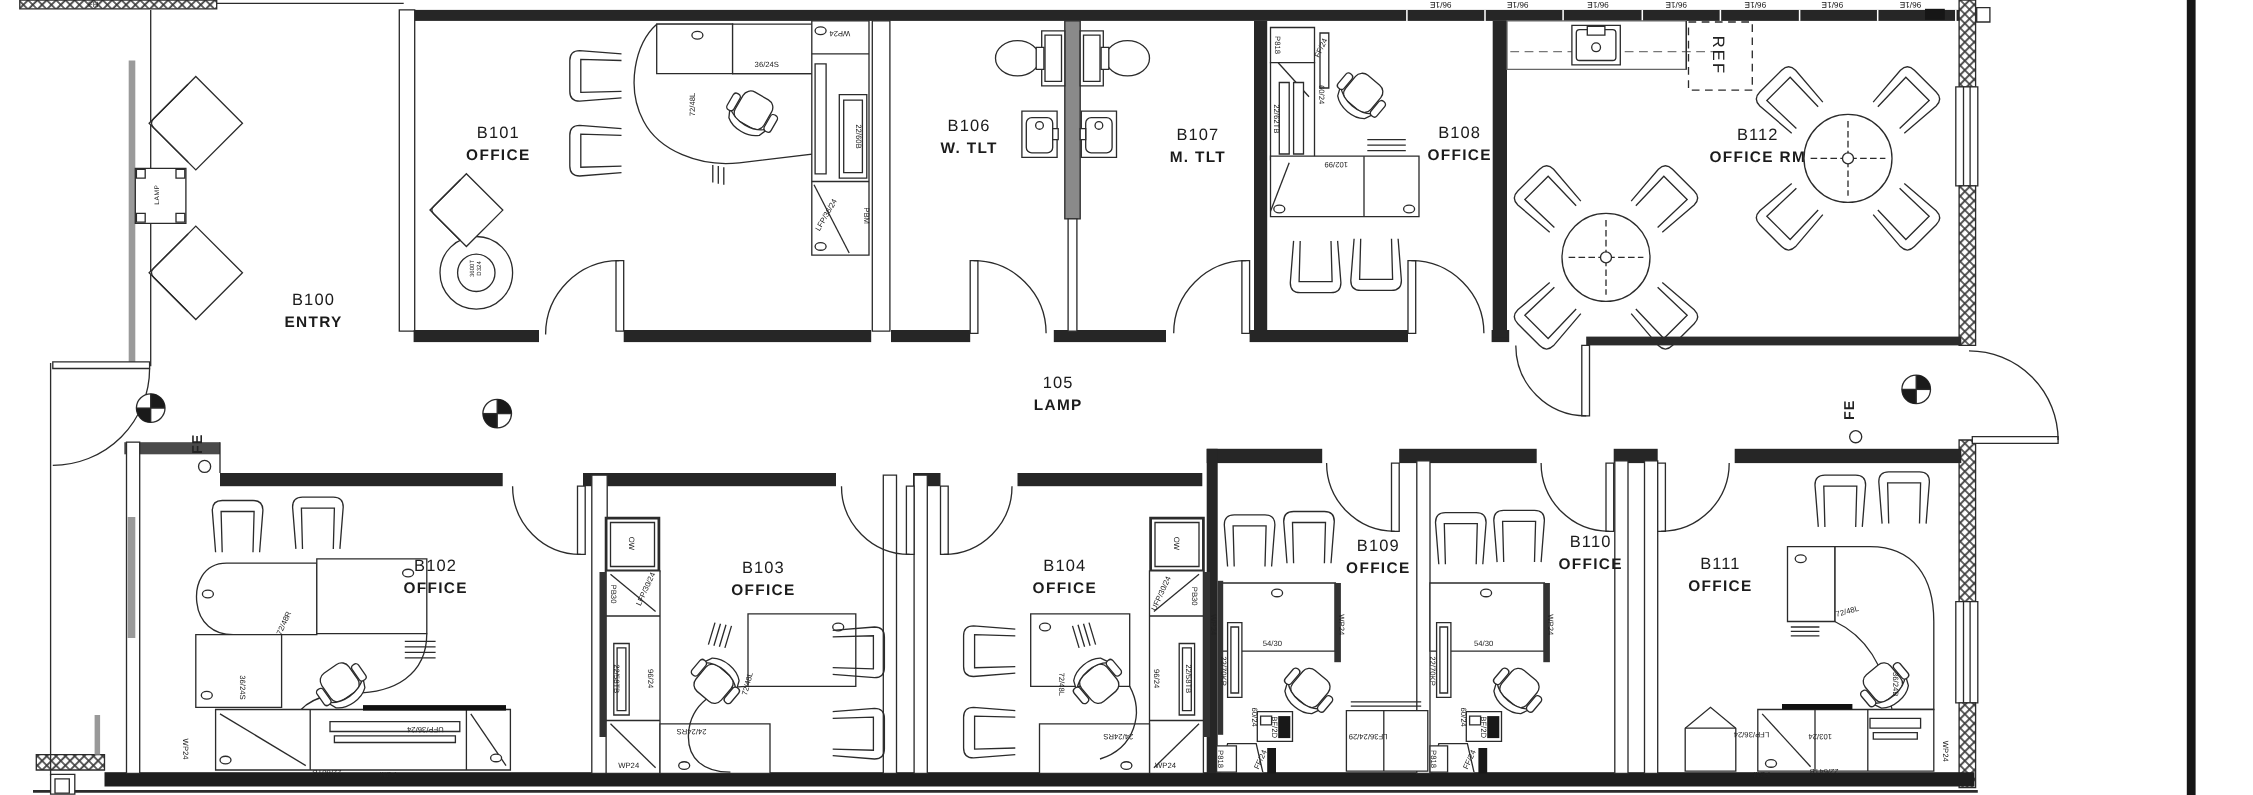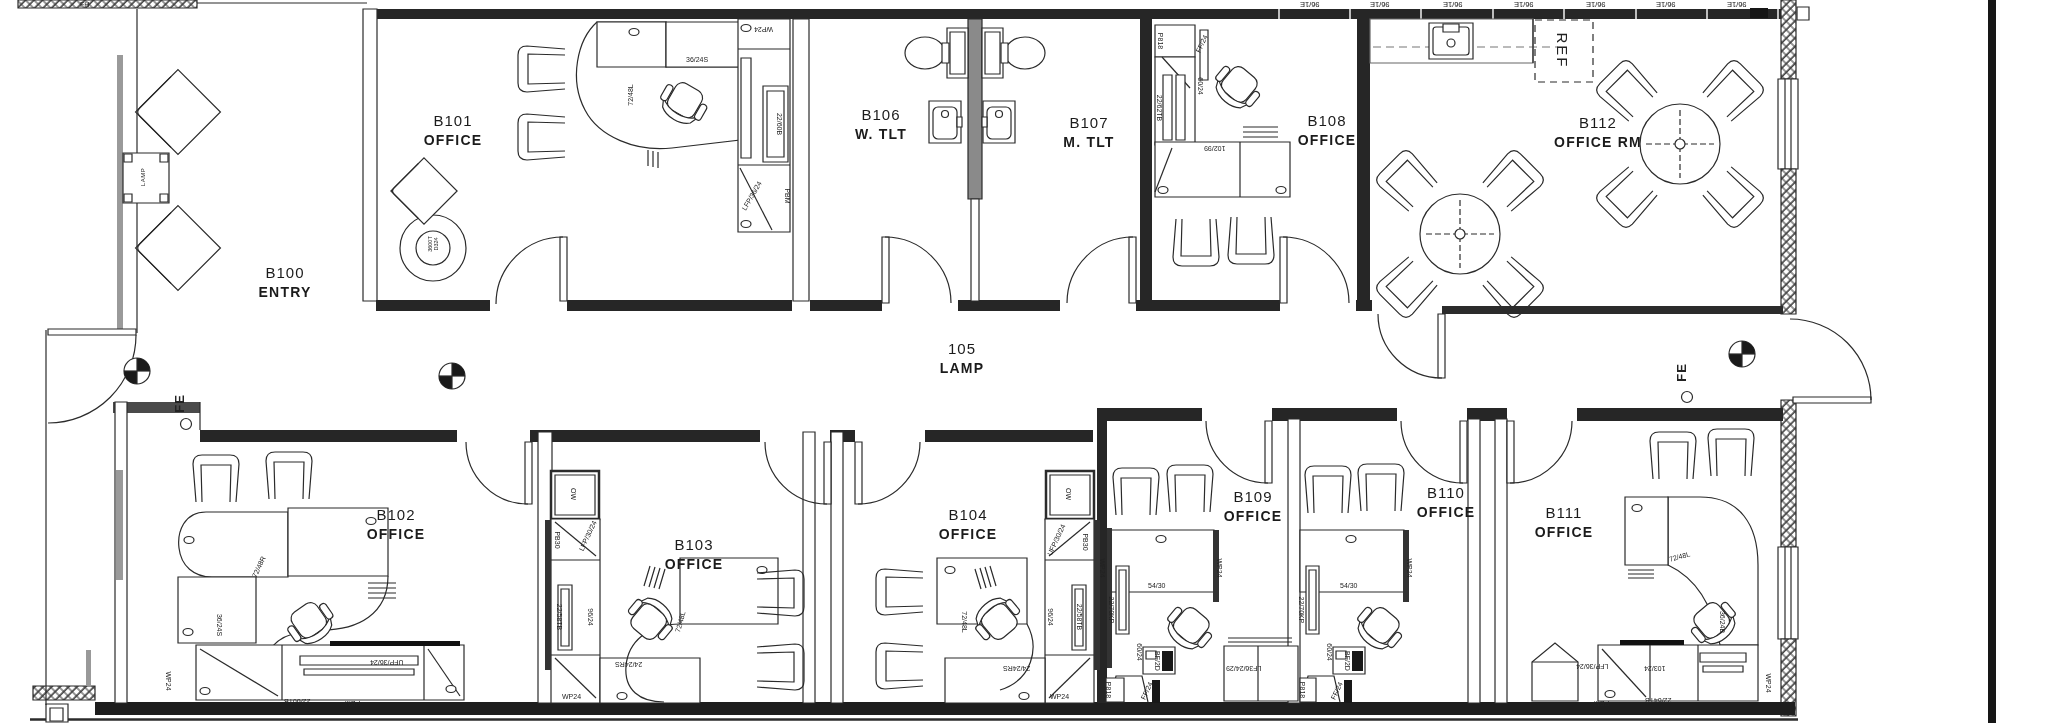--- a/index.html
+++ b/index.html
@@ -395,21 +395,21 @@
   <div class="nm">ENTRY</div>
 </div>
 <div class="rlabel" style="left:383px;top:112px">
   <div class="num">B101</div>
   <div class="nm">OFFICE</div>
 </div>
 <div class="rlabel" style="left:326px;top:506px">
   <div class="num">B102</div>
   <div class="nm">OFFICE</div>
 </div>
-<div class="rlabel" style="left:624px;top:536px">
+<div class="rlabel" style="left:624px;top:508px">
   <div class="num">B103</div>
   <div class="nm">OFFICE</div>
 </div>
 <div class="rlabel" style="left:898px;top:506px">
   <div class="num">B104</div>
   <div class="nm">OFFICE</div>
 </div>
 <div class="rlabel" style="left:811px;top:106px">
   <div class="num">B106</div>
   <div class="nm">W. TLT</div>

